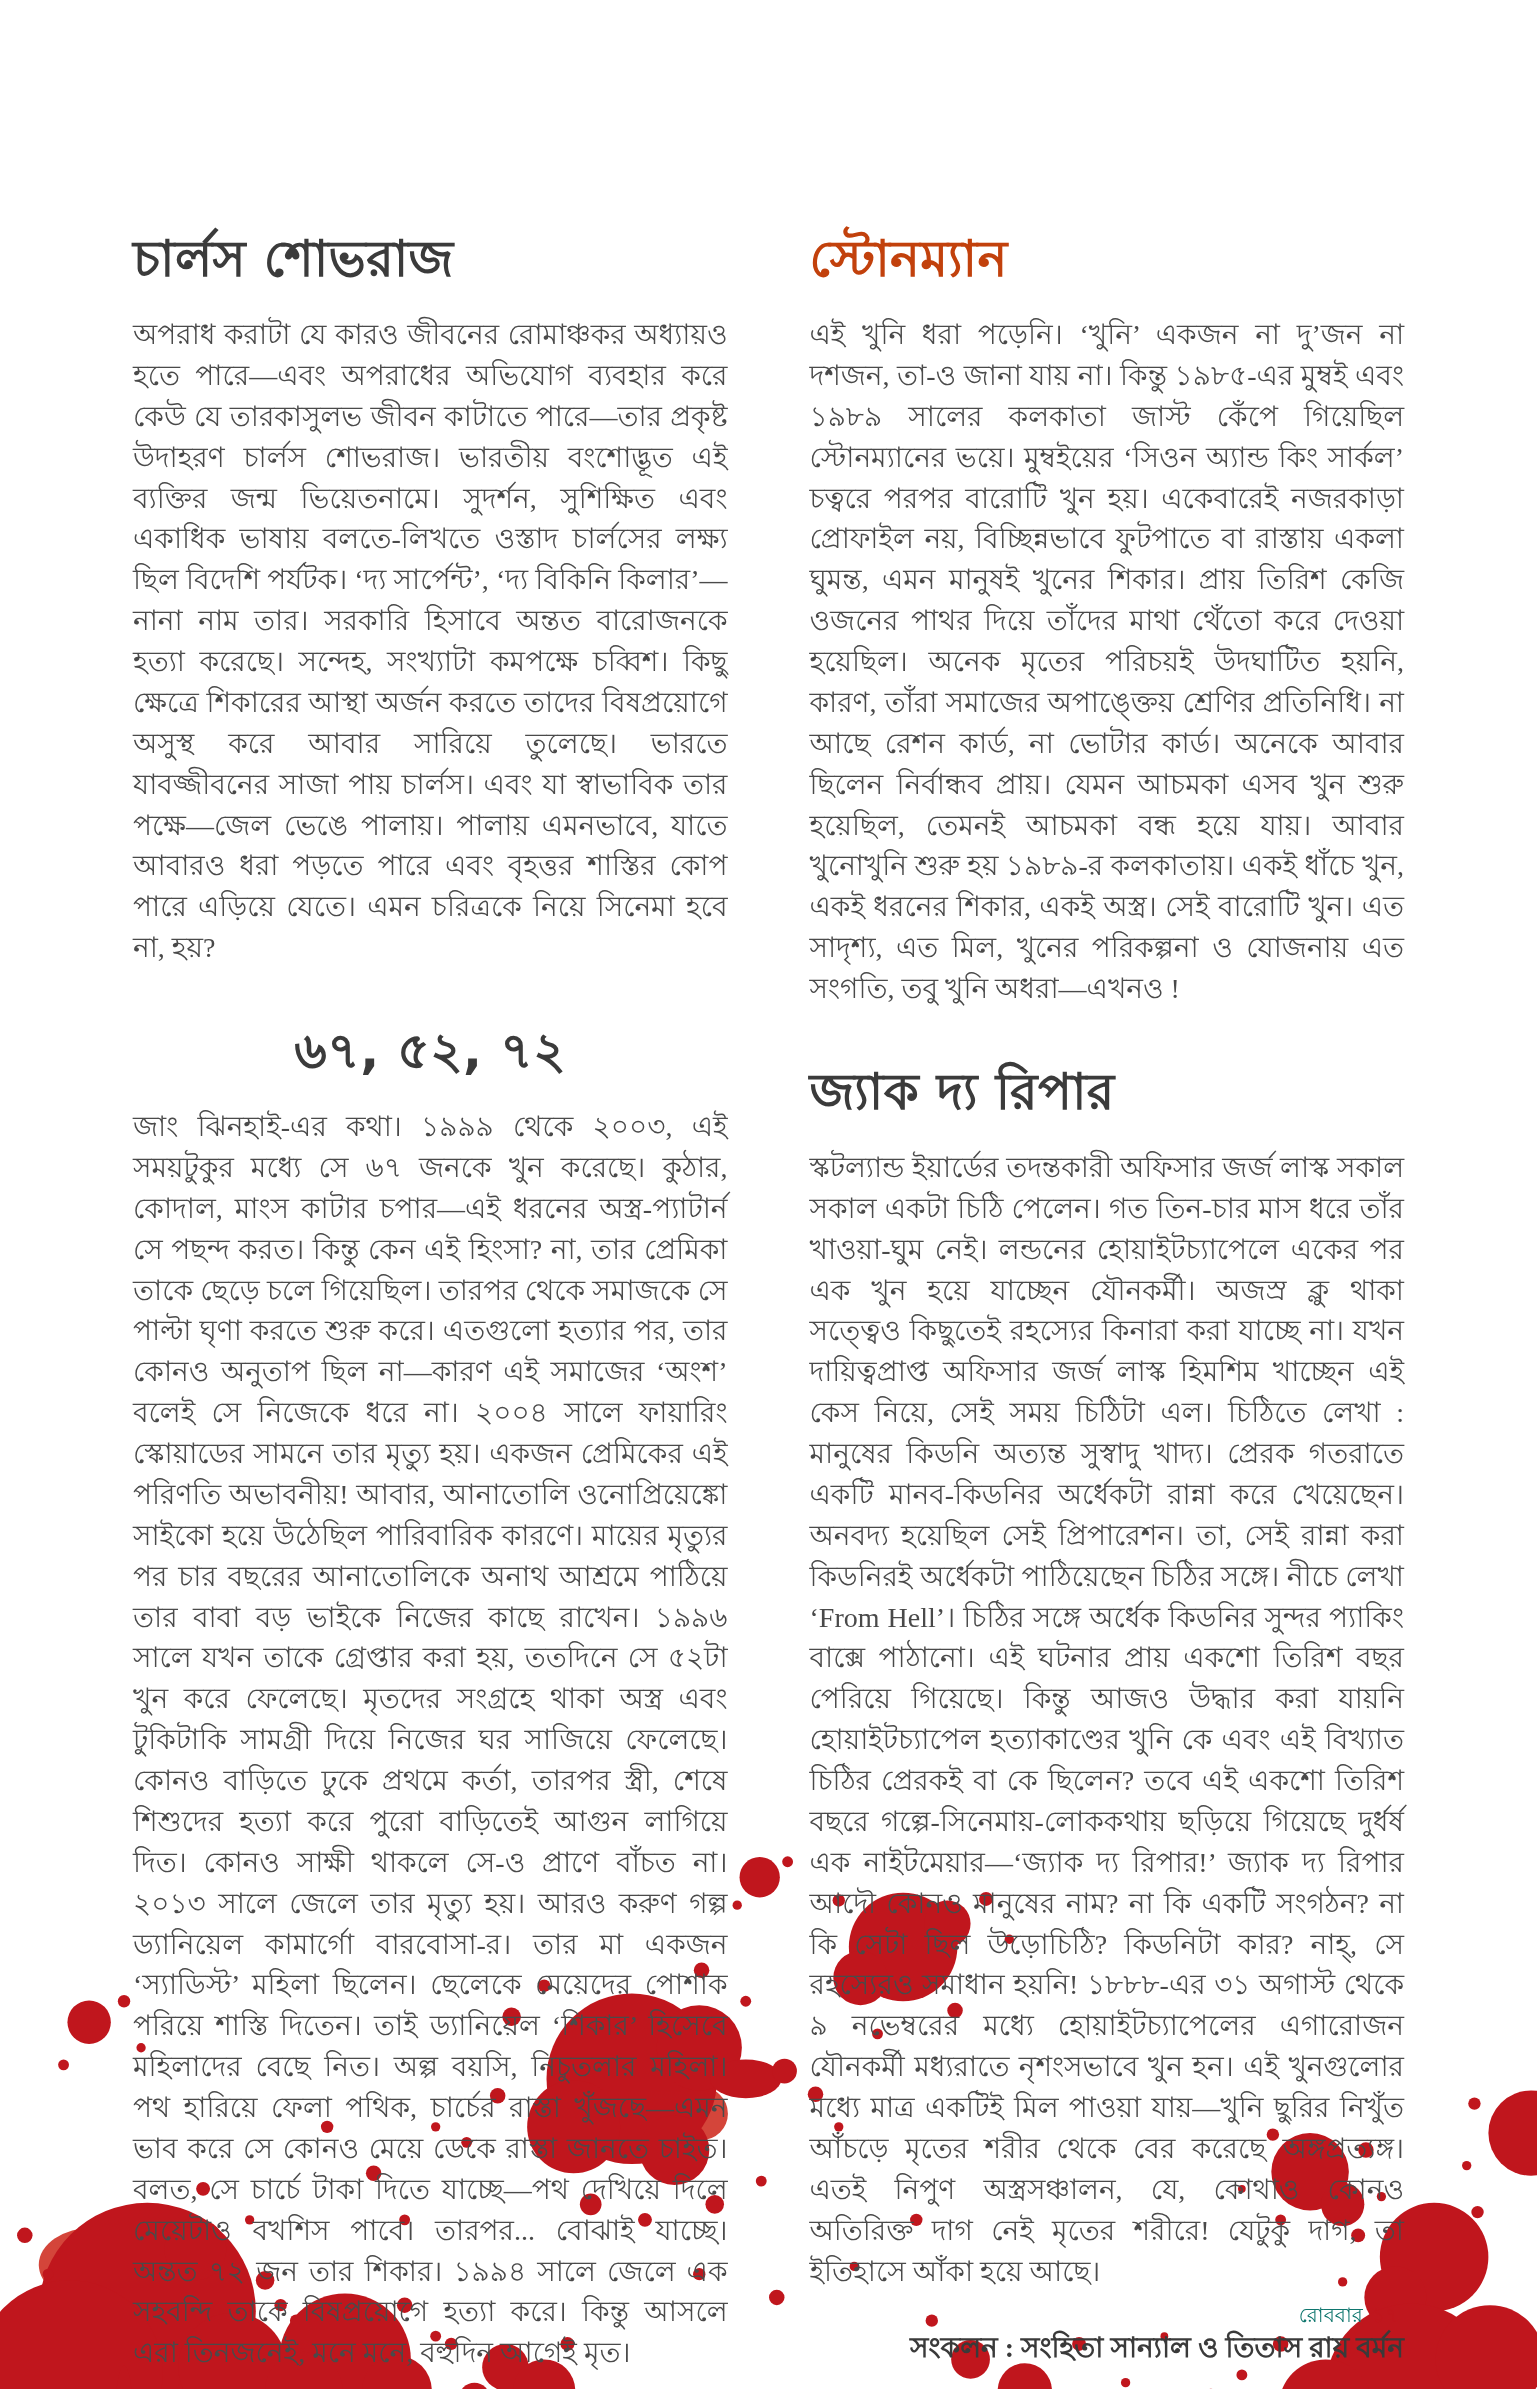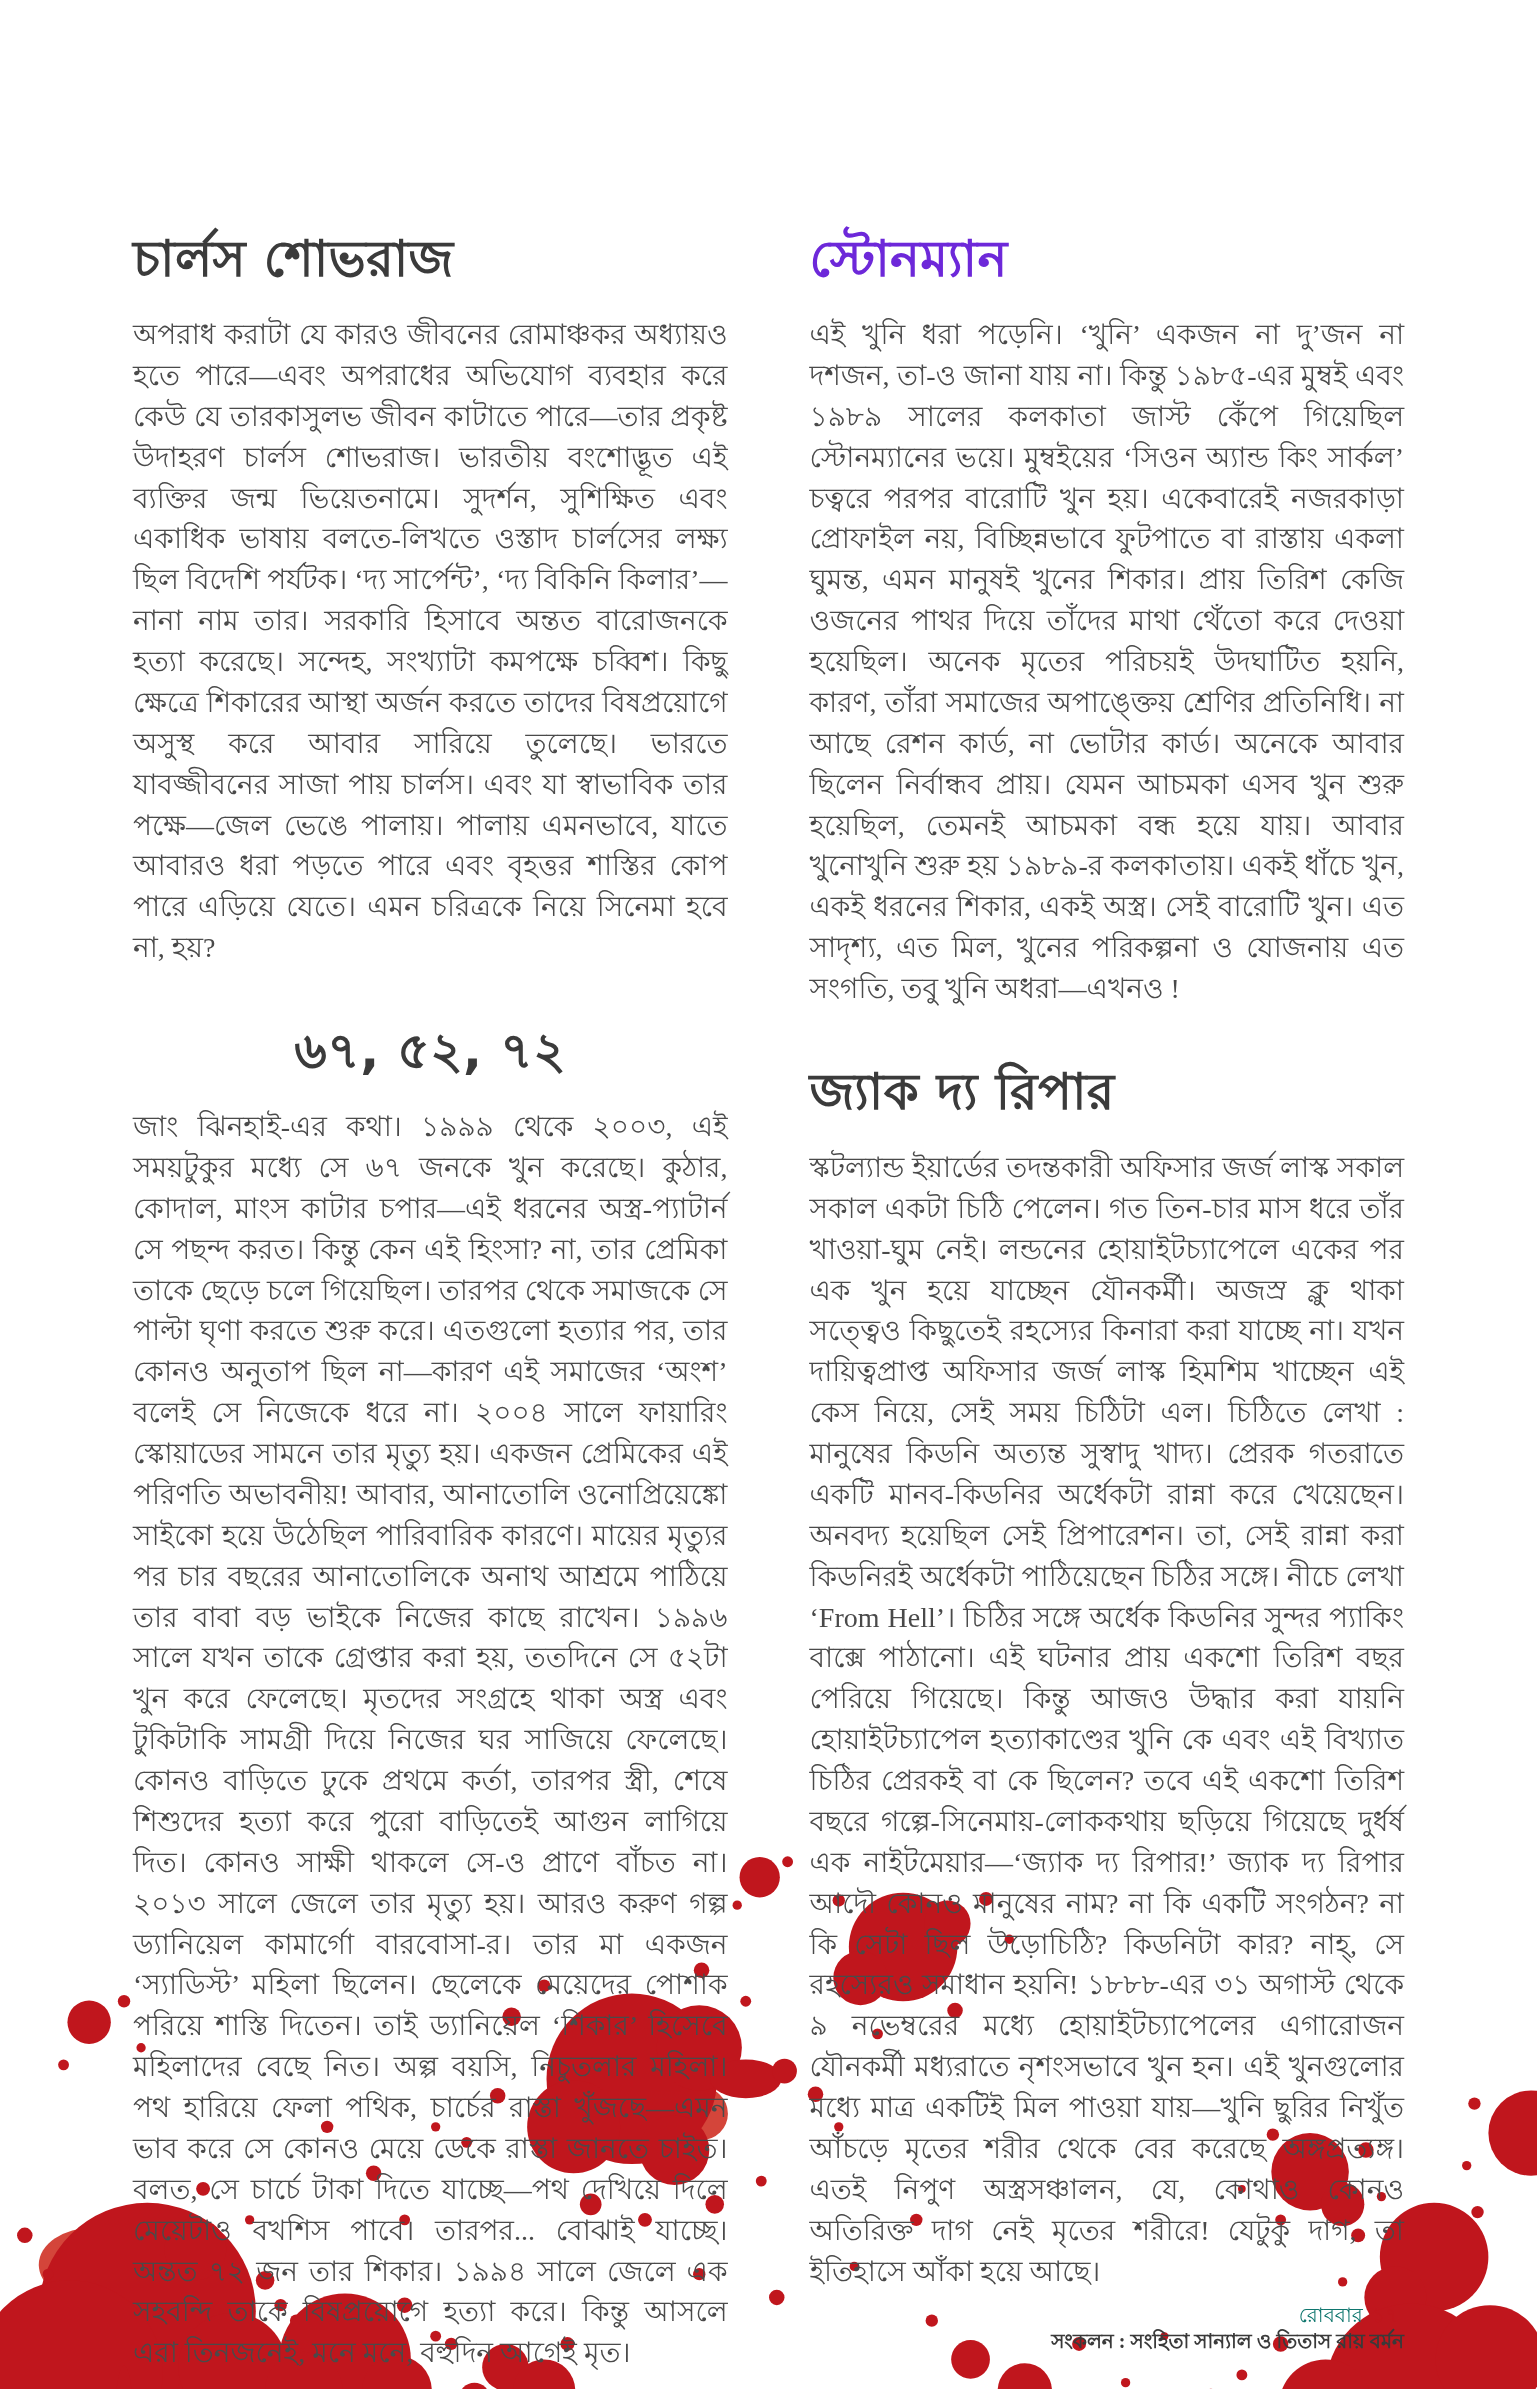--- a/index.html
+++ b/index.html
@@ -35,21 +35,21 @@
     line-height:1.46;
     text-align:justify;
     margin:0;
     color:#4a4a4a;
   }
   .section + .section{margin-top:56px;}
   .credit{
     margin-top:34px;
     text-align:right;
     font-weight:700;
-    font-size:20px;
+    font-size:28px;
     color:#3a3a3a;
   }
   .splatter{
     position:absolute;
     left:0;bottom:0;
     width:1538px;height:853px;
     z-index:1;
     pointer-events:none;
   }
   .footer{
@@ -75,21 +75,21 @@
         <p class="body-text" style="color: rgb(74, 74, 74);">অপরাধ করাটা যে কারও জীবনের রোমাঞ্চকর অধ্যায়ও হতে পারে—এবং অপরাধের অভিযোগ ব্যবহার করে কেউ যে তারকাসুলভ জীবন কাটাতে পারে—তার প্রকৃষ্ট উদাহরণ চার্লস শোভরাজ। ভারতীয় বংশোদ্ভূত এই ব্যক্তির জন্ম ভিয়েতনামে। সুদর্শন, সুশিক্ষিত এবং একাধিক ভাষায় বলতে-লিখতে ওস্তাদ চার্লসের লক্ষ্য ছিল বিদেশি পর্যটক। ‘দ্য সার্পেন্ট’, ‘দ্য বিকিনি কিলার’—নানা নাম তার। সরকারি হিসাবে অন্তত বারোজনকে হত্যা করেছে। সন্দেহ, সংখ্যাটা কমপক্ষে চব্বিশ। কিছু ক্ষেত্রে শিকারের আস্থা অর্জন করতে তাদের বিষপ্রয়োগে অসুস্থ করে আবার সারিয়ে তুলেছে। ভারতে যাবজ্জীবনের সাজা পায় চার্লস। এবং যা স্বাভাবিক তার পক্ষে—জেল ভেঙে পালায়। পালায় এমনভাবে, যাতে আবারও ধরা পড়তে পারে এবং বৃহত্তর শাস্তির কোপ পারে এড়িয়ে যেতে। এমন চরিত্রকে নিয়ে সিনেমা হবে না, হয়?</p>
       </div>
       <div class="section">
         <h1 class="section-title" style="color: rgb(59, 59, 59); text-align: center;">৬৭, ৫২, ৭২</h1>
         <p class="body-text" style="color: rgb(74, 74, 74);">জাং ঝিনহাই-এর কথা। ১৯৯৯ থেকে ২০০৩, এই সময়টুকুর মধ্যে সে ৬৭ জনকে খুন করেছে। কুঠার, কোদাল, মাংস কাটার চপার—এই ধরনের অস্ত্র-প্যাটার্ন সে পছন্দ করত। কিন্তু কেন এই হিংসা? না, তার প্রেমিকা তাকে ছেড়ে চলে গিয়েছিল। তারপর থেকে সমাজকে সে পাল্টা ঘৃণা করতে শুরু করে। এতগুলো হত্যার পর, তার কোনও অনুতাপ ছিল না—কারণ এই সমাজের ‘অংশ’ বলেই সে নিজেকে ধরে না। ২০০৪ সালে ফায়ারিং স্কোয়াডের সামনে তার মৃত্যু হয়। একজন প্রেমিকের এই পরিণতি অভাবনীয়! আবার, আনাতোলি ওনোপ্রিয়েঙ্কো সাইকো হয়ে উঠেছিল পারিবারিক কারণে। মায়ের মৃত্যুর পর চার বছরের আনাতোলিকে অনাথ আশ্রমে পাঠিয়ে তার বাবা বড় ভাইকে নিজের কাছে রাখেন। ১৯৯৬ সালে যখন তাকে গ্রেপ্তার করা হয়, ততদিনে সে ৫২টা খুন করে ফেলেছে। মৃতদের সংগ্রহে থাকা অস্ত্র এবং টুকিটাকি সামগ্রী দিয়ে নিজের ঘর সাজিয়ে ফেলেছে। কোনও বাড়িতে ঢুকে প্রথমে কর্তা, তারপর স্ত্রী, শেষে শিশুদের হত্যা করে পুরো বাড়িতেই আগুন লাগিয়ে দিত। কোনও সাক্ষী থাকলে সে-ও প্রাণে বাঁচত না। ২০১৩ সালে জেলে তার মৃত্যু হয়। আরও করুণ গল্প ড্যানিয়েল কামার্গো বারবোসা-র। তার মা একজন ‘স্যাডিস্ট’ মহিলা ছিলেন। ছেলেকে মেয়েদের পোশাক পরিয়ে শাস্তি দিতেন। তাই ড্যানিয়েল ‘শিকার’ হিসেবে মহিলাদের বেছে নিত। অল্প বয়সি, নিচুতলার মহিলা। পথ হারিয়ে ফেলা পথিক, চার্চের রাস্তা খুঁজছে—এমন ভাব করে সে কোনও মেয়ে ডেকে রাস্তা জানতে চাইত। বলত, সে চার্চে টাকা দিতে যাচ্ছে—পথ দেখিয়ে দিলে মেয়েটাও বখশিস পাবে। তারপর... বোঝাই যাচ্ছে। অন্তত ৭২ জন তার শিকার। ১৯৯৪ সালে জেলে এক সহবন্দি তাকে বিষপ্রয়োগে হত্যা করে। কিন্তু আসলে এরা তিনজনেই, মনে মনে, বহুদিন আগেই মৃত।</p>
       </div>
     </div>
 
     <div class="col">
       <div class="section">
-        <h1 class="section-title" style="color: #6d28d9;">স্টোনম্যান</h1>
+        <h1 class="section-title" style="color: #c2410c;">স্টোনম্যান</h1>
         <p class="body-text" style="color: rgb(74, 74, 74);">এই খুনি ধরা পড়েনি। ‘খুনি’ একজন না দু’জন না দশজন, তা-ও জানা যায় না। কিন্তু ১৯৮৫-এর মুম্বই এবং ১৯৮৯ সালের কলকাতা জাস্ট কেঁপে গিয়েছিল স্টোনম্যানের ভয়ে। মুম্বইয়ের ‘সিওন অ্যান্ড কিং সার্কল’ চত্বরে পরপর বারোটি খুন হয়। একেবারেই নজরকাড়া প্রোফাইল নয়, বিচ্ছিন্নভাবে ফুটপাতে বা রাস্তায় একলা ঘুমন্ত, এমন মানুষই খুনের শিকার। প্রায় তিরিশ কেজি ওজনের পাথর দিয়ে তাঁদের মাথা থেঁতো করে দেওয়া হয়েছিল। অনেক মৃতের পরিচয়ই উদঘাটিত হয়নি, কারণ, তাঁরা সমাজের অপাঙ্ক্তেয় শ্রেণির প্রতিনিধি। না আছে রেশন কার্ড, না ভোটার কার্ড। অনেকে আবার ছিলেন নির্বান্ধব প্রায়। যেমন আচমকা এসব খুন শুরু হয়েছিল, তেমনই আচমকা বন্ধ হয়ে যায়। আবার খুনোখুনি শুরু হয় ১৯৮৯-র কলকাতায়। একই ধাঁচে খুন, একই ধরনের শিকার, একই অস্ত্র। সেই বারোটি খুন। এত সাদৃশ্য, এত মিল, খুনের পরিকল্পনা ও যোজনায় এত সংগতি, তবু খুনি অধরা—এখনও !</p>
       </div>
       <div class="section">
         <h1 class="section-title" style="color: rgb(59, 59, 59); margin-top: 40px;">জ্যাক দ্য রিপার</h1>
         <p class="body-text" style="color: rgb(74, 74, 74);">স্কটল্যান্ড ইয়ার্ডের তদন্তকারী অফিসার জর্জ লাস্ক সকাল সকাল একটা চিঠি পেলেন। গত তিন-চার মাস ধরে তাঁর খাওয়া-ঘুম নেই। লন্ডনের হোয়াইটচ্যাপেলে একের পর এক খুন হয়ে যাচ্ছেন যৌনকর্মী। অজস্র ক্লু থাকা সত্ত্বেও কিছুতেই রহস্যের কিনারা করা যাচ্ছে না। যখন দায়িত্বপ্রাপ্ত অফিসার জর্জ লাস্ক হিমশিম খাচ্ছেন এই কেস নিয়ে, সেই সময় চিঠিটা এল। চিঠিতে লেখা : মানুষের কিডনি অত্যন্ত সুস্বাদু খাদ্য। প্রেরক গতরাতে একটি মানব-কিডনির অর্ধেকটা রান্না করে খেয়েছেন। অনবদ্য হয়েছিল সেই প্রিপারেশন। তা, সেই রান্না করা কিডনিরই অর্ধেকটা পাঠিয়েছেন চিঠির সঙ্গে। নীচে লেখা ‘From Hell’। চিঠির সঙ্গে অর্ধেক কিডনির সুন্দর প্যাকিং বাক্সে পাঠানো। এই ঘটনার প্রায় একশো তিরিশ বছর পেরিয়ে গিয়েছে। কিন্তু আজও উদ্ধার করা যায়নি হোয়াইটচ্যাপেল হত্যাকাণ্ডের খুনি কে এবং এই বিখ্যাত চিঠির প্রেরকই বা কে ছিলেন? তবে এই একশো তিরিশ বছরে গল্পে-সিনেমায়-লোককথায় ছড়িয়ে গিয়েছে দুর্ধর্ষ এক নাইটমেয়ার—‘জ্যাক দ্য রিপার!’ জ্যাক দ্য রিপার আদৌ কোনও মানুষের নাম? না কি একটি সংগঠন? না কি সেটা ছিল উড়োচিঠি? কিডনিটা কার? নাহ্, সে রহস্যেরও সমাধান হয়নি! ১৮৮৮-এর ৩১ অগাস্ট থেকে ৯ নভেম্বরের মধ্যে হোয়াইটচ্যাপেলের এগারোজন যৌনকর্মী মধ্যরাতে নৃশংসভাবে খুন হন। এই খুনগুলোর মধ্যে মাত্র একটিই মিল পাওয়া যায়—খুনি ছুরির নিখুঁত আঁচড়ে মৃতের শরীর থেকে বের করেছে অঙ্গপ্রত্যঙ্গ। এতই নিপুণ অস্ত্রসঞ্চালন, যে, কোথাও কোনও অতিরিক্ত দাগ নেই মৃতের শরীরে! যেটুকু দাগ, তা ইতিহাসে আঁকা হয়ে আছে।</p>
       </div>
       <div class="credit">সংকলন : সংহিতা সান্যাল ও তিতাস রায় বর্মন</div>
     </div>
 
   </div>

